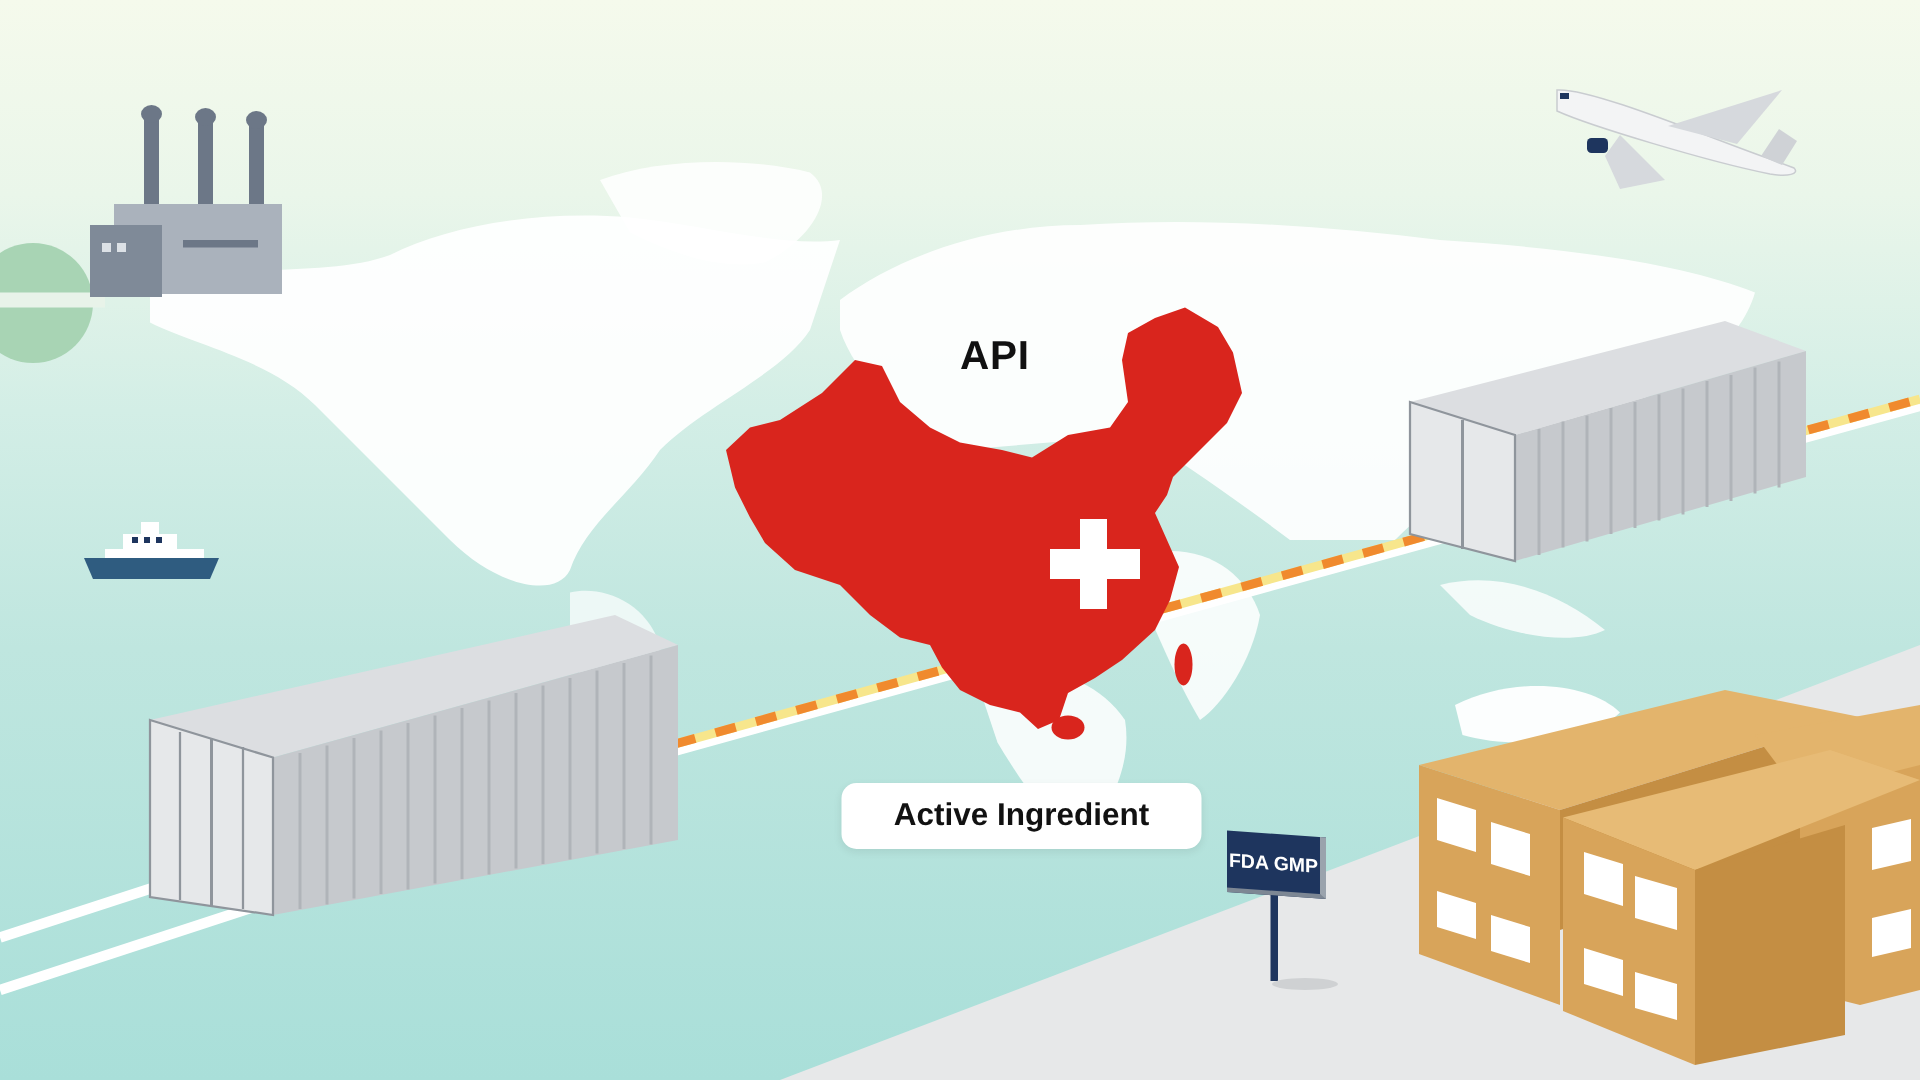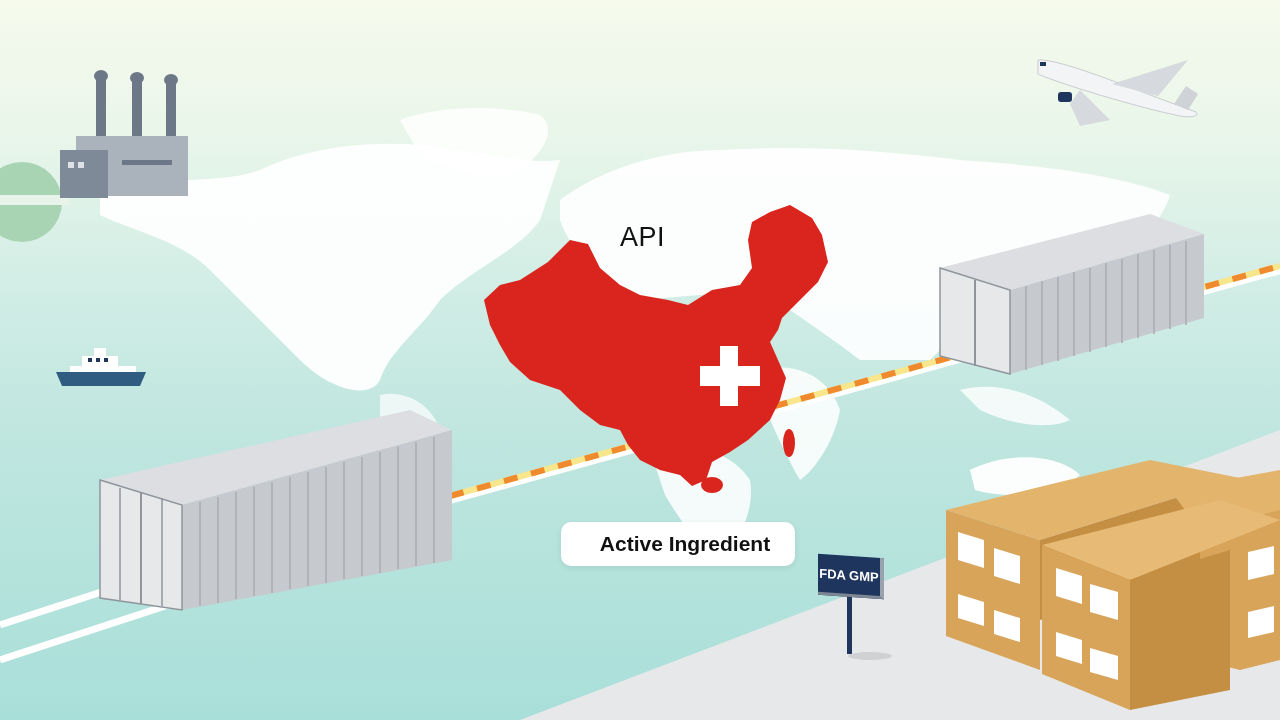--- a/index.html
+++ b/index.html
@@ -5,23 +5,23 @@
   html, body { margin: 0; padding: 0; }
   body { width: 1280px; height: 720px; overflow: hidden; position: relative;
          font-family: "Liberation Sans", "DejaVu Sans", sans-serif; }
   .scene { position: absolute; inset: 0; overflow: hidden;
            background: linear-gradient(180deg, #f5faec 0%, #eaf6ea 18%, #d3eee6 38%, #bfe6df 60%, #a9dfd9 100%); }
   .layer { position: absolute; left: 0; top: 0; width: 1280px; height: 720px; }
   .label-box { position: absolute; background: #ffffff; border-radius: 10px;
                box-shadow: 0 2px 6px rgba(0,0,0,0.08); display: flex;
                align-items: center; justify-content: center; color: #111;
                font-weight: 700; }
-  .api-label { position: absolute; left: 620px; top: 222px; font-size: 27px;
-               font-weight: 400; color: #111; letter-spacing: 0.5px; }
-  .active-label { left: 561px; top: 522px; width: 220px; height: 44px; font-size: 21px; padding-left: 14px; }
+  .api-label { position: absolute; left: 640px; top: 222px; font-size: 27px;
+               font-weight: 700; color: #111; letter-spacing: 0.5px; }
+  .active-label { left: 561px; top: 522px; width: 240px; height: 44px; font-size: 21px; }
   .fda-sign { position: absolute; left: 818px; top: 556px; width: 66px; height: 44px; }
   .fda-board { position: absolute; left: 0; top: 0; width: 62px; height: 38px;
                background: #1e355e; border-right: 4px solid #9aa3ad; border-bottom: 3px solid #7d8794;
                color: #fff; font-size: 13px; font-weight: 700; display: flex;
                align-items: center; justify-content: center; transform: skewY(4deg); }
 </style>
 </head>
 <body>
 
 <div class="scene">

